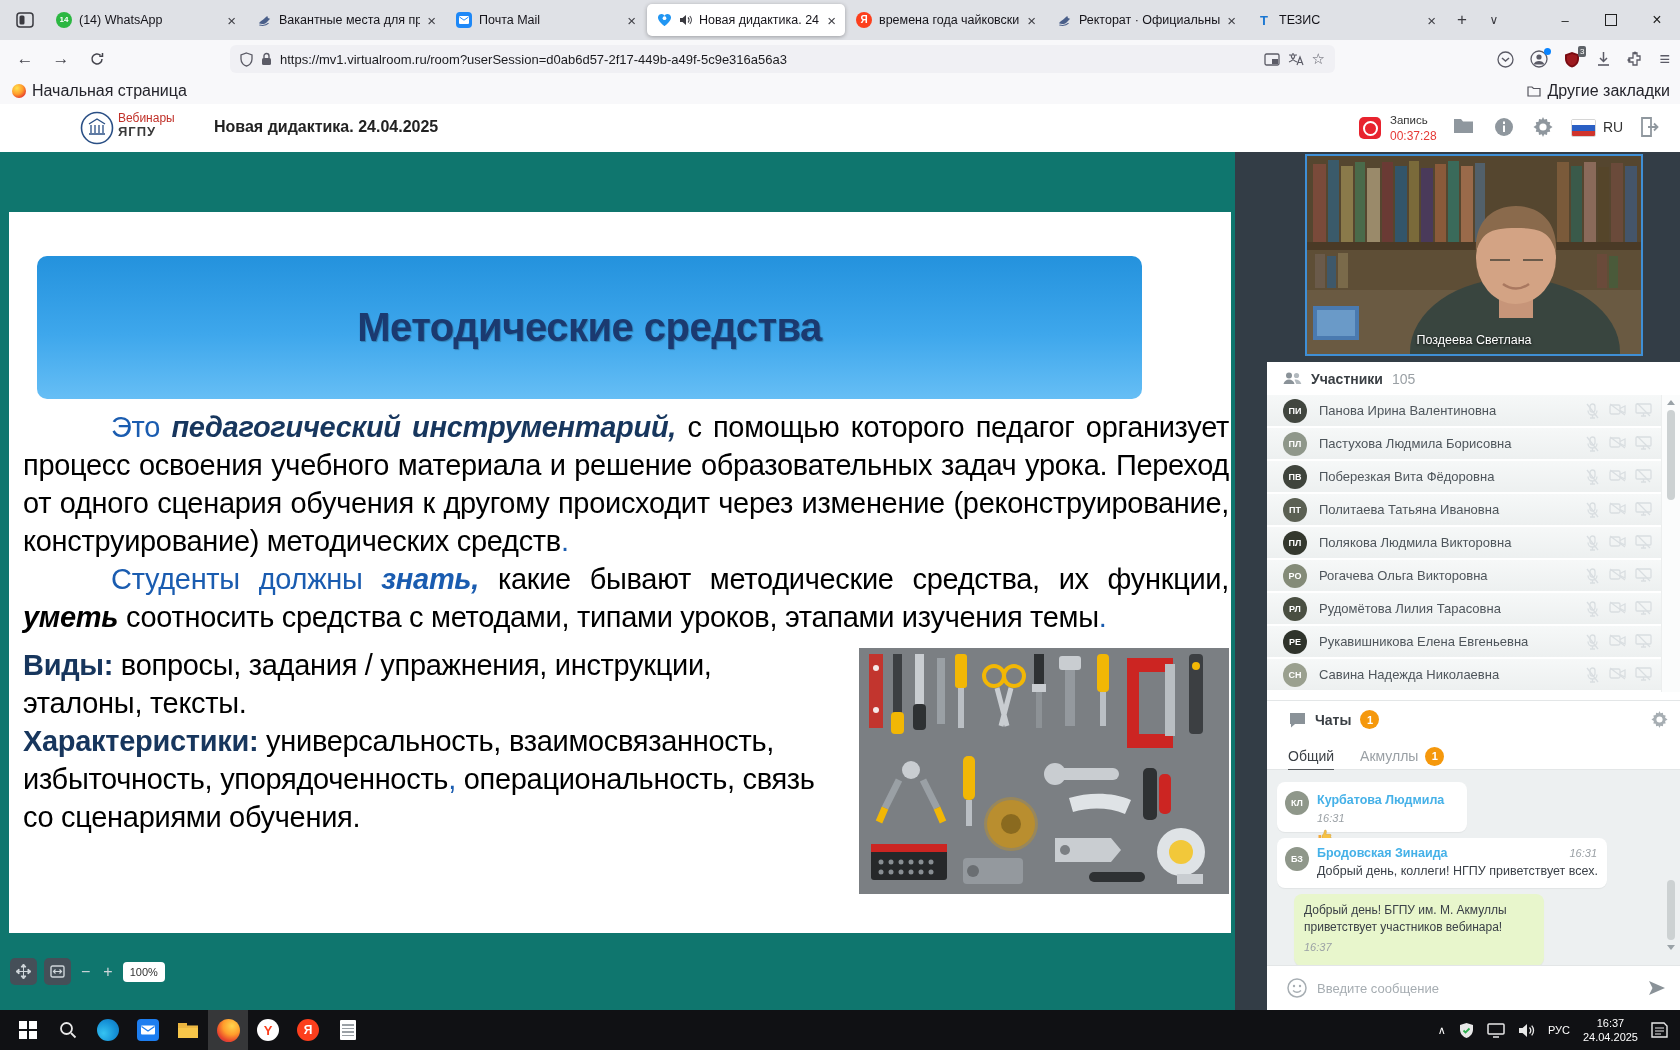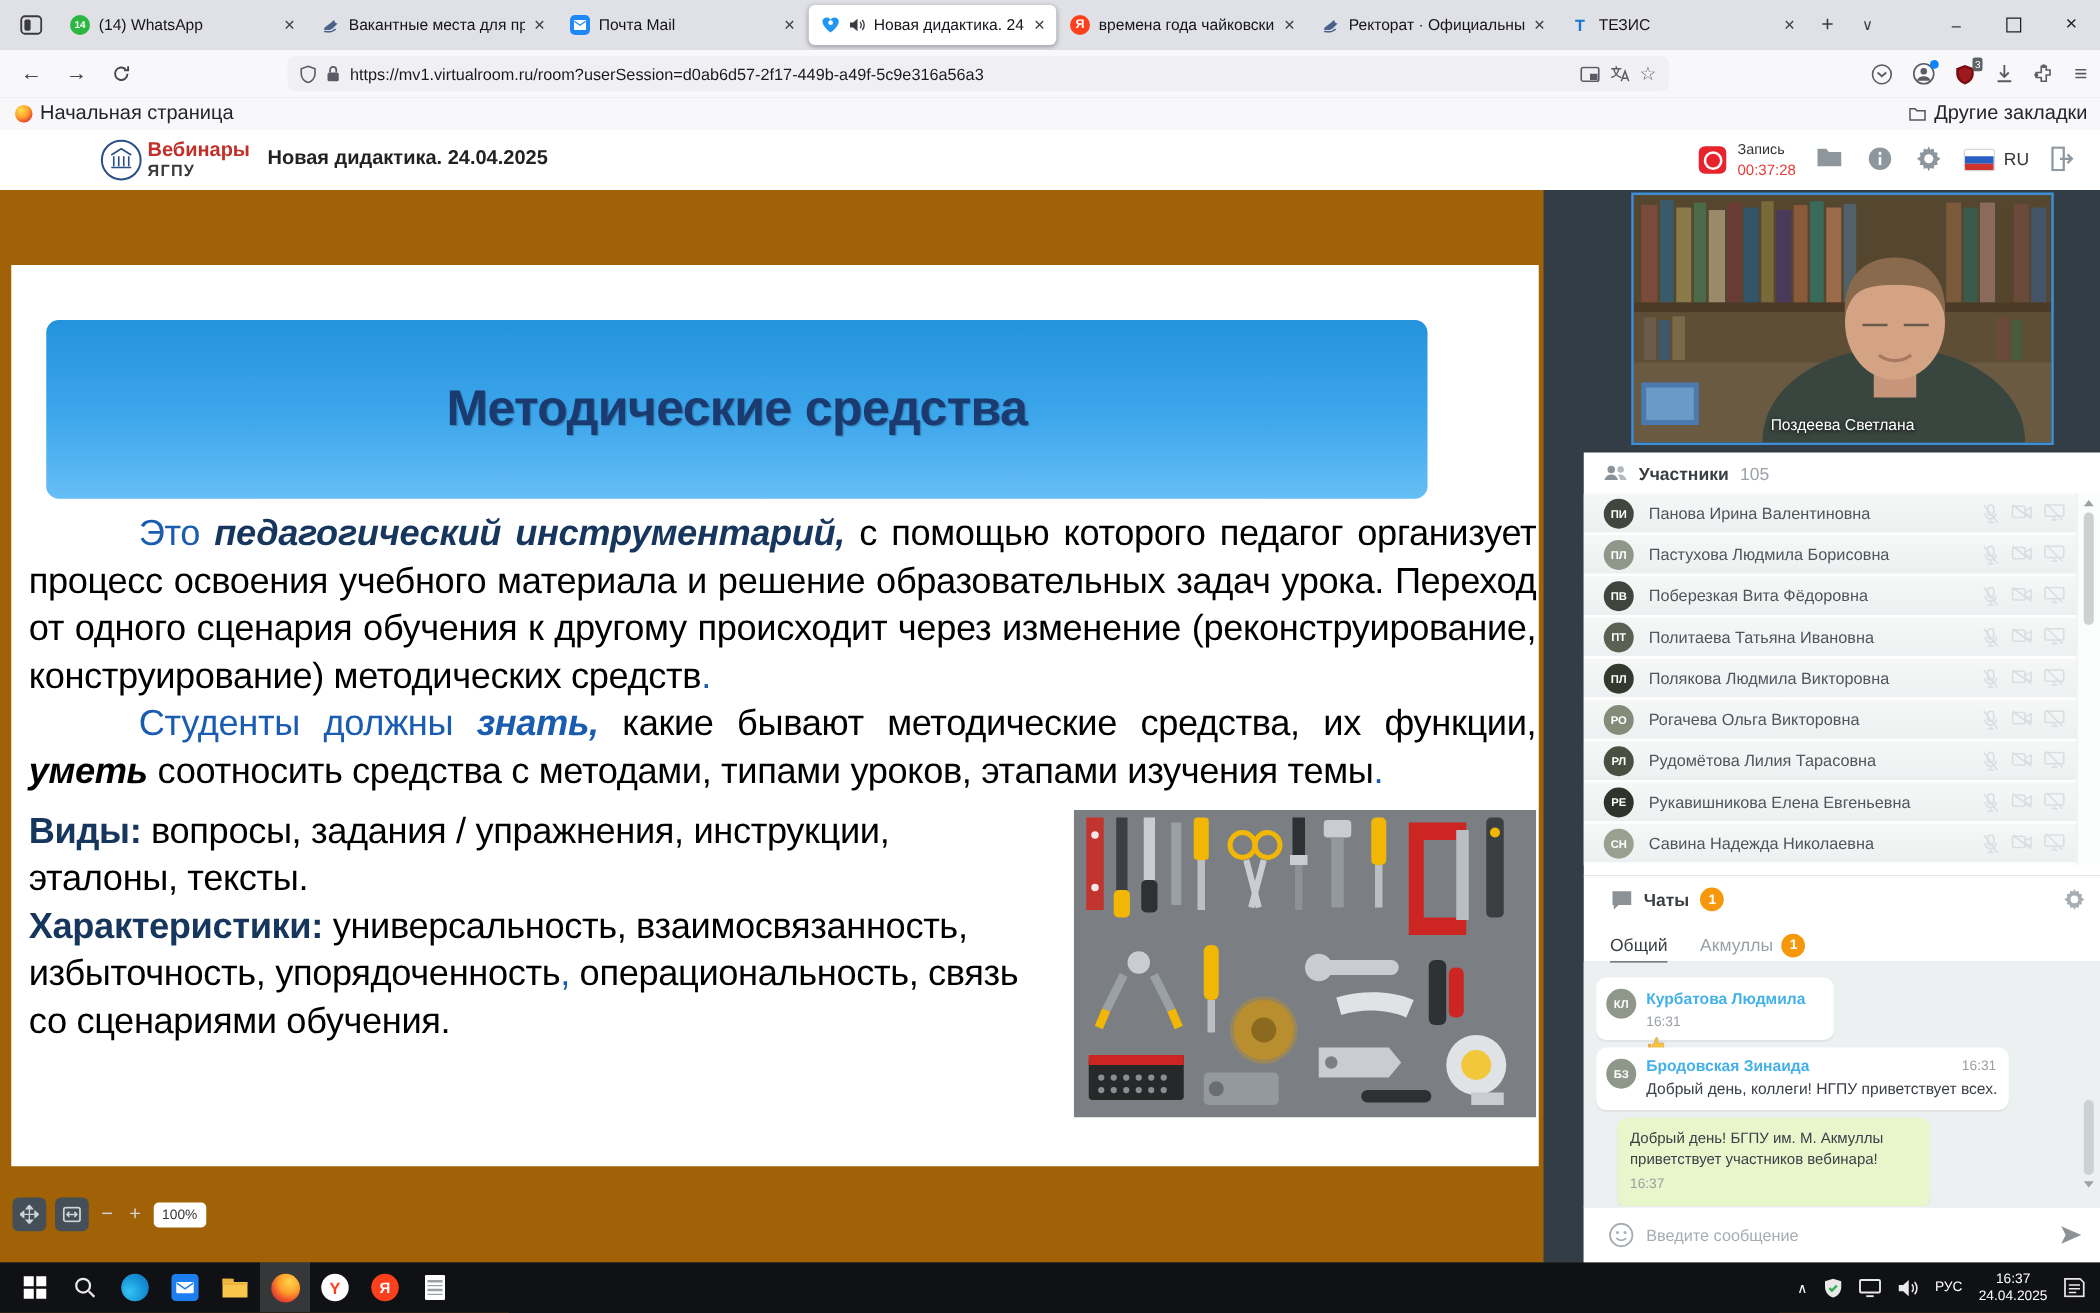--- a/index.html
+++ b/index.html
@@ -42,35 +42,35 @@
   .bookmarks{position:absolute;left:0;top:78px;width:1680px;height:26px;background:#f8f8fa;border-bottom:1px solid #e2e2e6;
              display:flex;align-items:center;font-size:16px;color:#24242b;}
   .bm-left{display:flex;align-items:center;gap:6px;margin-left:12px;}
   .bm-right{margin-left:auto;margin-right:10px;display:flex;align-items:center;gap:6px;}
   .ffball{width:14px;height:14px;border-radius:50%;background:radial-gradient(circle at 35% 30%,#ffe14d 0%,#ff9e2c 45%,#e8452c 75%,#b5007f 100%);}
 
   
   .appheader{position:absolute;left:0;top:104px;width:1680px;height:48px;background:#fff;}
   .logo-emblem{position:absolute;left:80px;top:7px;}
   .logo-text{position:absolute;left:118px;top:8px;line-height:1.1;}
-  .logo-text .l1{color:#c03028;font-size:16px;font-weight:bold;}
+  .logo-text .l1{color:#c03028;font-size:12px;font-weight:normal;}
   .logo-text .l2{color:#3a3a3a;font-size:13px;font-weight:bold;letter-spacing:1px;}
   .app-title{position:absolute;left:214px;top:14px;font-size:16px;font-weight:bold;color:#222;}
   .recbtn{position:absolute;left:1359px;top:13px;width:22px;height:22px;border-radius:5px;background:#e8232e;
           display:flex;align-items:center;justify-content:center;}
   .recring{width:11px;height:11px;border:2.5px solid #fff;border-radius:50%;}
   .reclbl{position:absolute;left:1390px;top:10px;font-size:11.5px;color:#333;}
   .rectime{position:absolute;left:1390px;top:25px;font-size:12px;color:#e53935;}
   .hicon{position:absolute;top:13px;color:#8f979e;}
   .flag{position:absolute;left:1571px;top:15px;width:23px;height:16px;border-radius:2px;overflow:hidden;border:1px solid #d6d6d6;}
   .flag div{height:33.3%;}
   .langtxt{position:absolute;left:1603px;top:15px;font-size:14px;color:#333;}
 
   
-  .viewer{position:absolute;left:0;top:152px;width:1235px;height:858px;background:#a16207;}
+  .viewer{position:absolute;left:0;top:152px;width:1235px;height:858px;background:#0f766e;}
   .slide{position:absolute;left:9px;top:60px;width:1222px;height:721px;background:#fff;}
   .banner{position:absolute;left:28px;top:44px;width:1105px;height:143px;border-radius:10px;
           background:linear-gradient(180deg,#2492dd 0%,#3ea7ec 55%,#66bef5 100%);
           display:flex;align-items:center;justify-content:center;}
   .banner-title{font-size:40px;font-weight:bold;color:#1b3a70;letter-spacing:-0.5px;
                 text-shadow:1px 1px 1px rgba(0,0,0,0.25);}
   .slide-body{position:absolute;left:14px;top:196px;width:1206px;font-size:29px;line-height:38px;color:#000;letter-spacing:-0.3px;}
   .slide-body p{margin:0;text-align:justify;}
   .p1,.p2{text-indent:88px;}
   .p2{margin-top:28px;}
@@ -113,21 +113,21 @@
   .chbadge{width:19px;height:19px;border-radius:50%;background:#f5980c;color:#fff;font-size:11px;font-weight:bold;
            display:flex;align-items:center;justify-content:center;}
   .ch-tabs{position:absolute;left:0;top:376px;width:100%;height:32px;border-bottom:1px solid #e3e6e7;
            display:flex;align-items:flex-start;gap:26px;padding-left:21px;box-sizing:border-box;font-size:14px;}
   .chtab{display:flex;align-items:center;gap:7px;padding-top:5px;height:26px;color:#9aa0a5;}
   .chtab.active{color:#3a3f44;border-bottom:2px solid #55595d;}
   .chatarea{position:absolute;left:0;top:408px;width:100%;height:195px;background:#edf0f1;overflow:hidden;}
   .bubble{position:absolute;background:#fff;border-radius:8px;box-shadow:0 1px 1px rgba(0,0,0,.05);}
   .msg-av{position:absolute;left:8px;top:9px;}
   .msg-name{font-size:12.5px;color:#45b1e8;font-weight:bold;}
-  .msg-time{font-size:11px;color:#9aa0a5;font-weight:normal;}
+  .msg-time{font-size:11px;color:#9aa0a5;font-weight:normal;font-style:italic;}
   .msg-text{font-size:12.5px;color:#3a4047;line-height:17px;}
   .bubble-own{background:#e8f6cc;}
   .chatinput{position:absolute;left:0;top:603px;width:100%;height:45px;background:#fff;border-top:1px solid #e3e6e7;
              display:flex;align-items:center;gap:8px;padding:0 14px 0 20px;box-sizing:border-box;}
   .chatinput input{flex:1;border:none;outline:none;font-size:13px;color:#404040;font-family:inherit;background:transparent;}
   .chatinput input::placeholder{color:#a6adb2;}
 
   
   .watermark{position:absolute;left:1253px;top:893px;color:#98a1a7;opacity:.85;z-index:40;pointer-events:none;}
   .wm1{font-size:21px;font-weight:300;}

